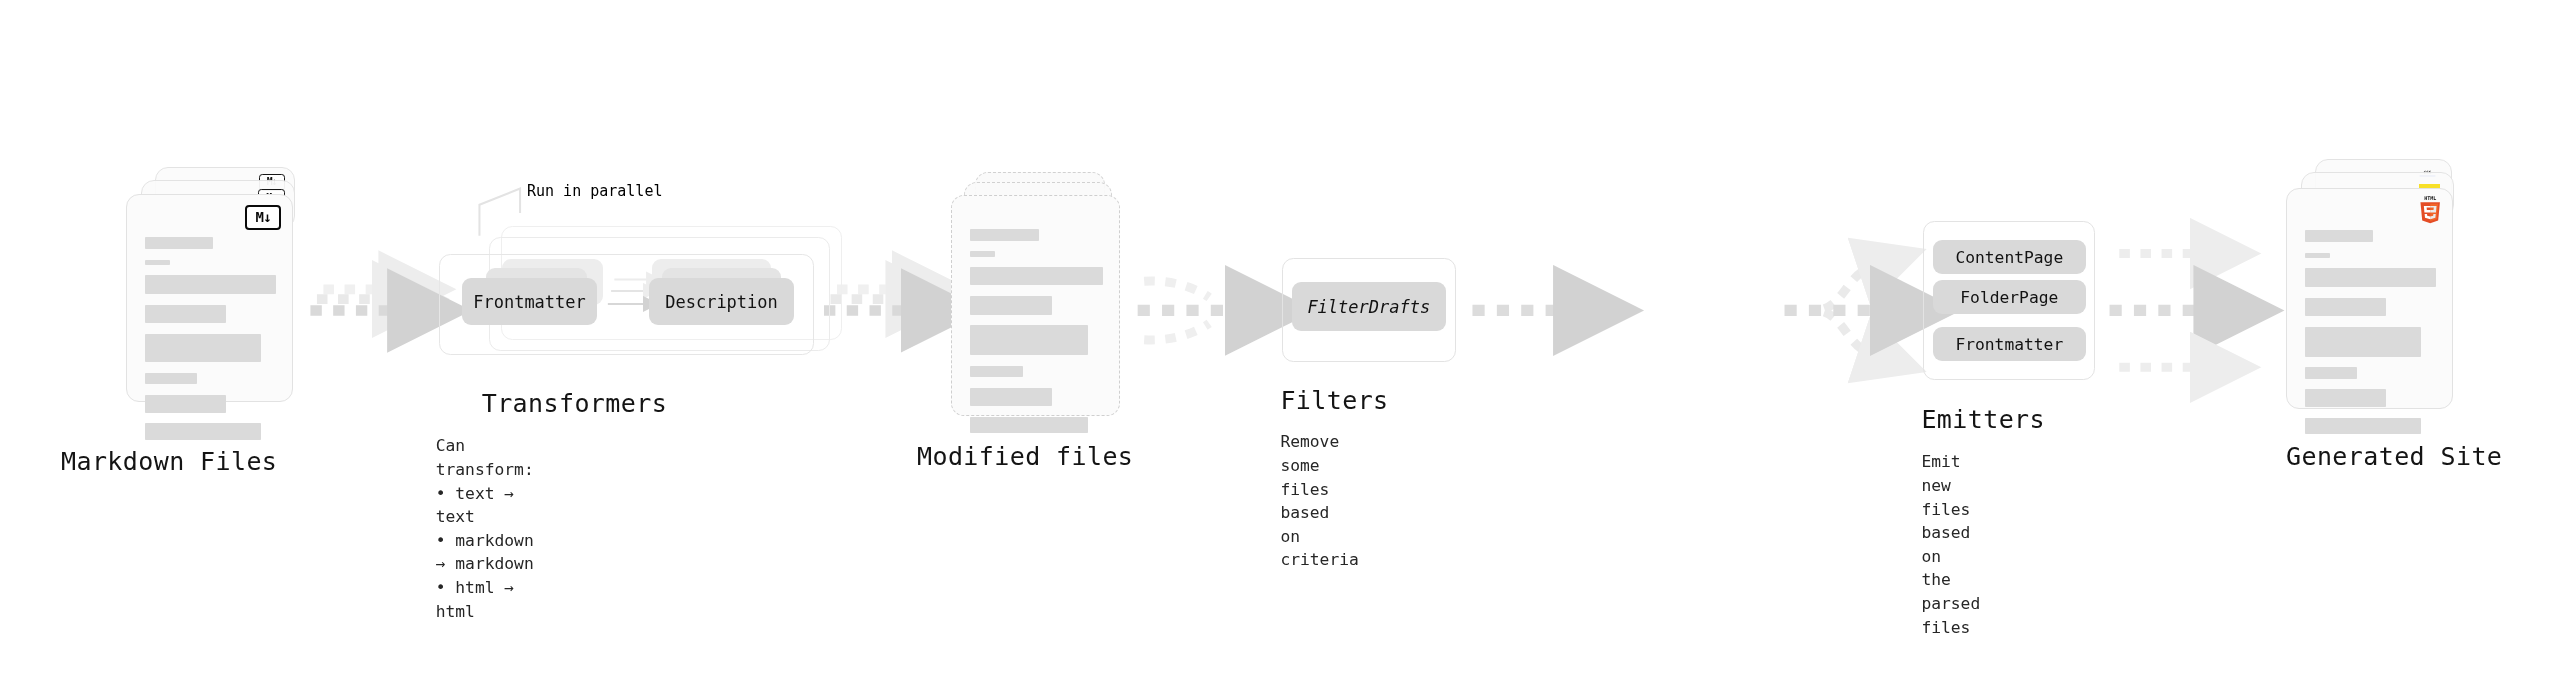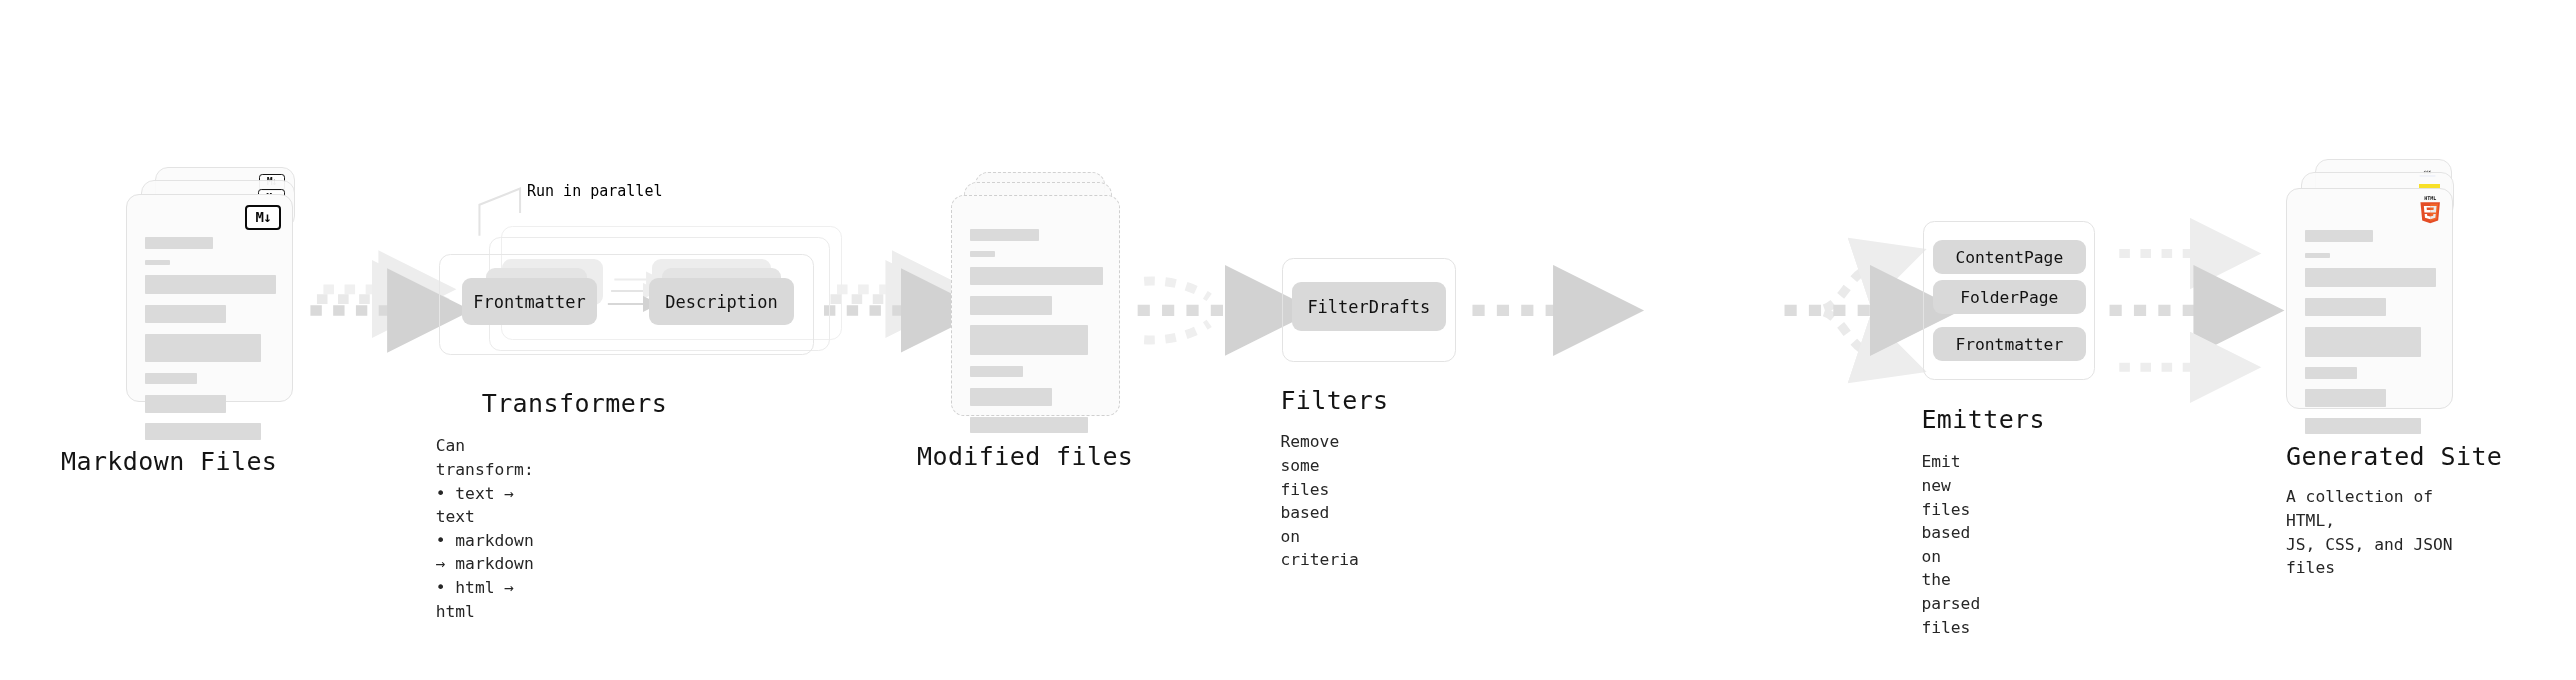--- a/index.html
+++ b/index.html
@@ -262,21 +262,21 @@
           <div class="bar" style="width:62%; height:18px;"></div>
           <div class="bar" style="width:89%; height:16.3px;"></div>
         </div>
       </div>
     </div>
     <div class="node-title" style="position:absolute; left:-34px; top:270px;">Modified files</div>
   </div>
 
   <div class="node" style="left:1282px; top:258px;">
     <div class="group" style="left:0px; top:0px; width:174px; height:104px; border-color:#e3e3e3;"></div>
-    <div class="chip" style="left:9.8px; top:24.4px; width:154px; height:49px;">FilterDrafts</div>
+    <div class="chip" style="left:9.8px; top:24.4px; width:154px; height:49px;font-style:italic;">FilterDrafts</div>
     <div class="node-title" style="position:absolute; left:-1.6px; top:128px;">Filters</div>
     <div class="node-desc" style="position:absolute; left:-1.6px; top:161px;">Remove some files based
 on criteria</div>
   </div>
 
 
   <div class="node" style="left:1923px; top:221px;">
     <div class="group" style="left:0px; top:0px; width:172px; height:159px; border-color:#e3e3e3;"></div>
     <div class="chip" style="left:9.8px; top:11.4px; width:153px; height:34px; font-size:16.3px;margin-top:8px;">ContentPage</div>
     <div class="chip" style="left:9.8px; top:59px; width:153px; height:34px; font-size:16.3px;">FolderPage</div>
@@ -314,18 +314,16 @@
           <div class="bar" style="width:100%; height:18.7px;"></div>
           <div class="bar" style="width:62%; height:18.7px;"></div>
           <div class="bar" style="width:89%; height:30px;"></div>
           <div class="bar" style="width:40%; height:11.4px;"></div>
           <div class="bar" style="width:62%; height:18px;"></div>
           <div class="bar" style="width:89%; height:16.3px;"></div>
         </div>
       </div>
     </div>
     <div class="node-title" style="position:absolute; left:0px; top:283px;">Generated Site</div>
-    <div class="node-desc" style="position:absolute; left:0px; top:315px;">A collection of HTML,
-JS, CSS, and JSON files</div>
   </div>
 
 </div>
 
 
 </body></html>

